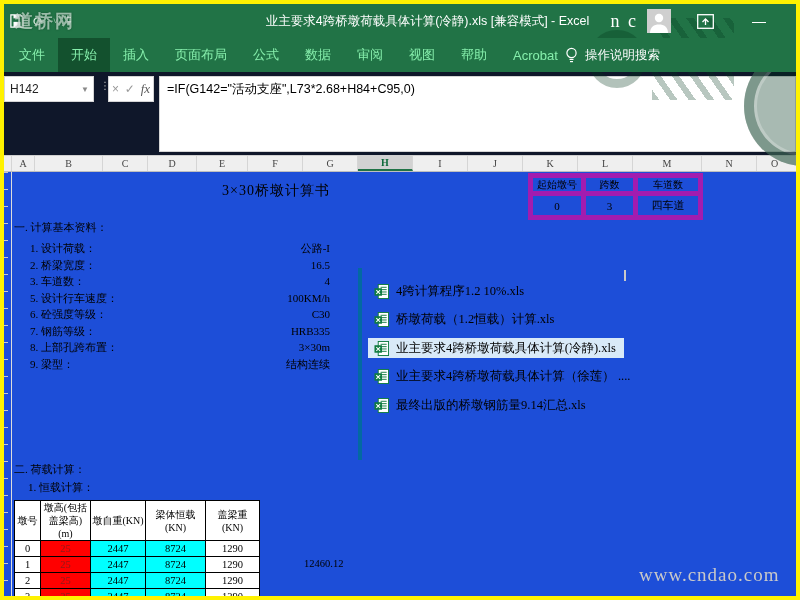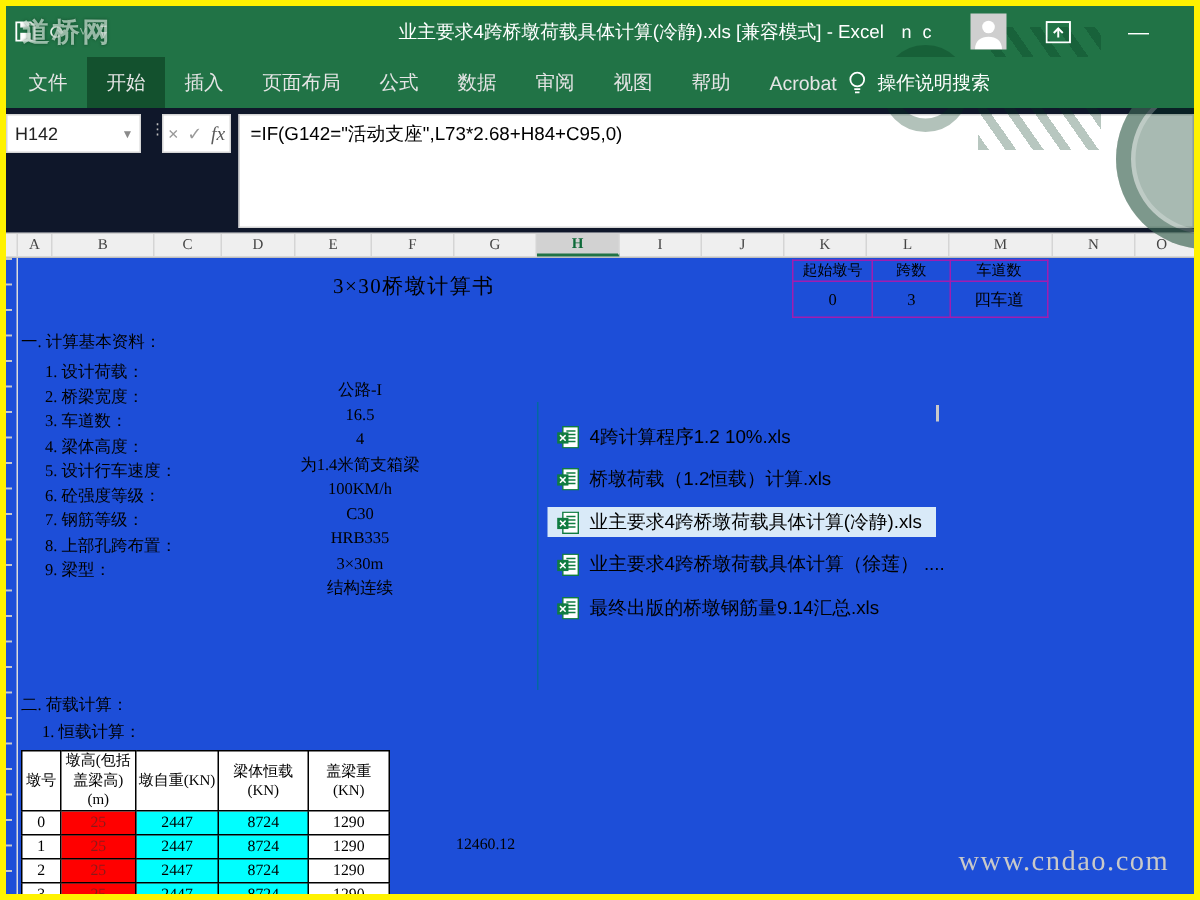--- a/index.html
+++ b/index.html
@@ -9,33 +9,33 @@
 
   
   .titlebar { position:relative; height:34px; background:#217346; color:#fff; }
   .qat { position:absolute; left:6px; top:0; height:34px; display:flex; align-items:center; gap:9px; z-index:3; }
   .qat .glyph { color:#EAF4EC; font-size:13px; line-height:1; cursor:pointer; }
   .qat .dim { color:#9FC4AD; font-size:9px; }
   .qat-custom { display:inline-block; border-top:1px solid #fff; color:#fff; font-size:8px; line-height:7px; padding-top:1px; cursor:pointer; }
   .wm-logo { position:absolute; left:11px; top:5px; font-size:18px; font-weight:bold; letter-spacing:2px; color:rgba(235,250,240,0.62); text-shadow:0 0 2px rgba(0,45,22,0.6); z-index:4; pointer-events:none; font-family:"Liberation Serif", serif; }
   .win-title { position:absolute; left:0; right:0; top:0; height:34px; line-height:34px; text-align:center; font-size:12.5px; padding-left:55px; white-space:nowrap; z-index:2; }
   .tb-right { position:absolute; right:30px; top:0; height:34px; display:flex; align-items:center; z-index:3; }
-  .user-initials { font-size:12px; letter-spacing:2px; margin-right:24px; }
+  .user-initials { font-size:18px; letter-spacing:2px; margin-right:9px;font-family:Liberation Serif, serif; }
   .avatar { width:24px; height:24px; background:#CFCFCF; display:flex; align-items:flex-end; justify-content:center; overflow:hidden; cursor:pointer; }
   .ribbon-display-btn { margin-left:26px; cursor:pointer; display:flex; }
   .min-btn { margin-left:38px; font-size:14px; color:#fff; cursor:pointer; }
   
   .deco { position:absolute; pointer-events:none; z-index:1; }
   .deco-ring { left:584px; top:26px; width:58px; height:58px; border:9px solid rgba(0,54,28,0.30); border-radius:50%; }
   .deco-stripes { left:648px; top:14px; width:82px; height:82px; background:repeating-linear-gradient(55deg, rgba(0,54,28,0.28) 0 6px, transparent 6px 15px); }
   .deco-blob { left:740px; top:42px; width:120px; height:120px; background:rgba(0,54,28,0.34); border-radius:50%; box-shadow:inset 0 0 0 10px rgba(0,54,28,0.34), inset 0 0 0 13px rgba(255,255,255,0.25); }
 
   
   .ribbonrow { position:relative; height:34px; background:#217346; display:flex; align-items:stretch; padding-left:2px; z-index:2; }
-  .rtab { display:flex; align-items:center; padding:0 13px; font-size:13px; color:#e5e5e5; cursor:pointer; white-space:nowrap; }
+  .rtab { display:flex; align-items:center; padding:0 13px; font-size:13px; color:#86efac; cursor:pointer; white-space:nowrap; }
   .rtab.active { background:#13512E; }
   .ribbon-search { position:absolute; left:561px; top:0; height:34px; display:flex; align-items:center; gap:7px; color:#fff; font-size:12.5px; cursor:pointer; }
 
   
   .formulabar { position:relative; height:83px; background:#0f172a; }
   .namebox { position:absolute; left:0; top:4px; width:90px; height:26px; background:#fff; border:1px solid #D5D5D5; display:flex; align-items:center; }
   .namebox .nb-text { flex:1; padding-left:5px; font-size:12px; color:#222; }
   .nb-arrow { width:16px; color:#8a8a8a; font-size:8px; text-align:center; cursor:pointer; }
   .fb-sep { position:absolute; left:96px; top:8px; height:18px; color:#BDBDBD; font-size:10px; letter-spacing:0; }
   .fb-buttons { position:absolute; left:104px; top:4px; width:46px; height:26px; background:#fff; border:1px solid #D5D5D5; display:flex; align-items:center; justify-content:space-around; }
@@ -48,30 +48,30 @@
   .corner { width:8px; border-right:1px solid #D5D5D5; }
   .colh { border-right:1px solid #D5D5D5; font-size:10px; color:#444; text-align:center; line-height:16px; cursor:pointer; }
   .colh.sel { background:#D2D2D2; color:#0D6A39; border-bottom:2px solid #217346; line-height:14px; font-weight:bold; }
 
   
   .sheet { position:relative; height:424px; background:#1d4ed8; overflow:hidden; font-family:"Liberation Serif", serif; color:#000; }
   .rowstrip { position:absolute; left:0; top:0; width:8px; height:100%; border-right:1px solid #DCDCDC; background:repeating-linear-gradient(to bottom, #C9C9C9 0 1px, transparent 1px 17px); background-size:4px 17px; background-repeat:repeat-y; }
   .doc-title { position:absolute; left:218px; top:10px; font-size:14px; letter-spacing:1px; }
 
   .klm { position:absolute; left:524px; top:1px; border-collapse:collapse; }
-  .klm th, .klm td { border:1px solid #a21caf; text-align:center; font-weight:normal; }
+  .klm th, .klm td { border:5px solid #a21caf; text-align:center; font-weight:normal; }
   .klm th { height:14px; font-size:10px; line-height:13px; }
   .klm td { height:24px; font-size:11px; }
 
   .s-heading { position:absolute; font-size:11px; }
   .info-list { position:absolute; left:0; top:68px; width:340px; }
   .info-row { position:relative; height:16.5px; line-height:16.5px; padding-left:26px; font-size:11px; }
-  .info-val { position:absolute; left:146px; top:12px; width:180px; text-align:center; }
-
-  .filepanel { position:absolute; left:354px; top:96px; width:268px; height:192px; border-left:1px solid #0369a1; padding-top:13px; font-family:Liberation Sans, sans-serif; }
+  .info-val { position:absolute; left:146px; top:0; width:180px; text-align:right; }
+
+  .filepanel { position:absolute; left:354px; top:96px; width:268px; height:192px; border-left:4px solid #0369a1; padding-top:13px; font-family:Liberation Serif, serif; }
   .filepanel::after { content:""; position:absolute; right:0; top:2px; width:2px; height:11px; background:#C9C9C9; }
   .file-item { display:flex; align-items:center; gap:7px; height:20px; margin:0 2px 8.5px 6px; padding:0 6px; font-size:12.5px; white-space:nowrap; cursor:pointer; }
   .file-item.selected { background:#D9EAF8; }
   .xls-icon { flex:0 0 15px; }
 
   .loadtable { position:absolute; left:10px; top:328px; border-collapse:collapse; background:#fff; }
   .loadtable th, .loadtable td { border:1px solid #000; text-align:center; font-weight:normal; }
   .loadtable th { height:36px; font-size:10px; line-height:1.3; padding:0 1px; }
   .loadtable td { height:16px; font-size:10.5px; }
   .loadtable tbody td:nth-child(2) { background:#FF0000; color:#8B1A1A; }
@@ -196,21 +196,20 @@
         <td>四车道</td>
       </tr>
     </tbody>
       </table>
 
     <div class="s-heading" style="left:10px; top:48px">一. 计算基本资料：</div>
     <div class="info-list">
       <div class="info-row"><span>1. 设计荷载：</span><span class="info-val">公路-I</span></div>
       <div class="info-row"><span>2. 桥梁宽度：</span><span class="info-val">16.5</span></div>
       <div class="info-row"><span>3. 车道数：</span><span class="info-val">4</span></div>
-      <div class="info-row"><span>4. 梁体高度：</span><span class="info-val">为1.4米简支箱梁</span></div>
       <div class="info-row"><span>5. 设计行车速度：</span><span class="info-val">100KM/h</span></div>
       <div class="info-row"><span>6. 砼强度等级：</span><span class="info-val">C30</span></div>
       <div class="info-row"><span>7.  钢筋等级：</span><span class="info-val">HRB335</span></div>
       <div class="info-row"><span>8. 上部孔跨布置：</span><span class="info-val">3×30m</span></div>
       <div class="info-row"><span>9. 梁型：</span><span class="info-val">结构连续</span></div>
     </div>
 
     <div class="filepanel">
       <div class="file-item">
         <svg class="xls-icon" width="15" height="15" viewBox="0 0 16 16">

